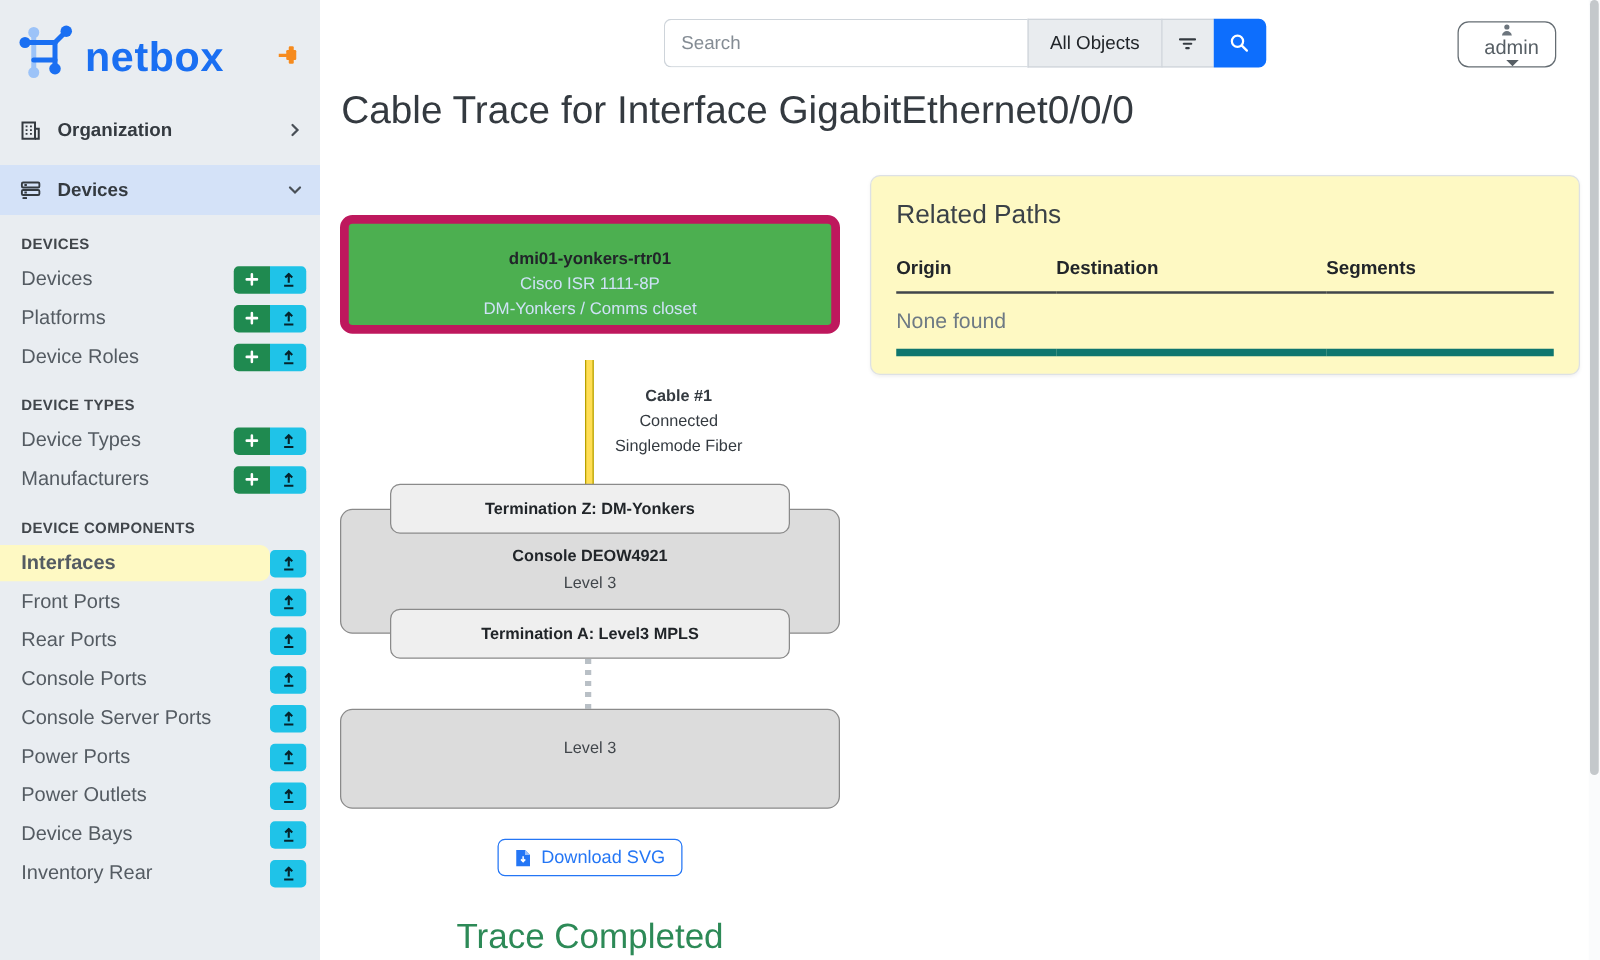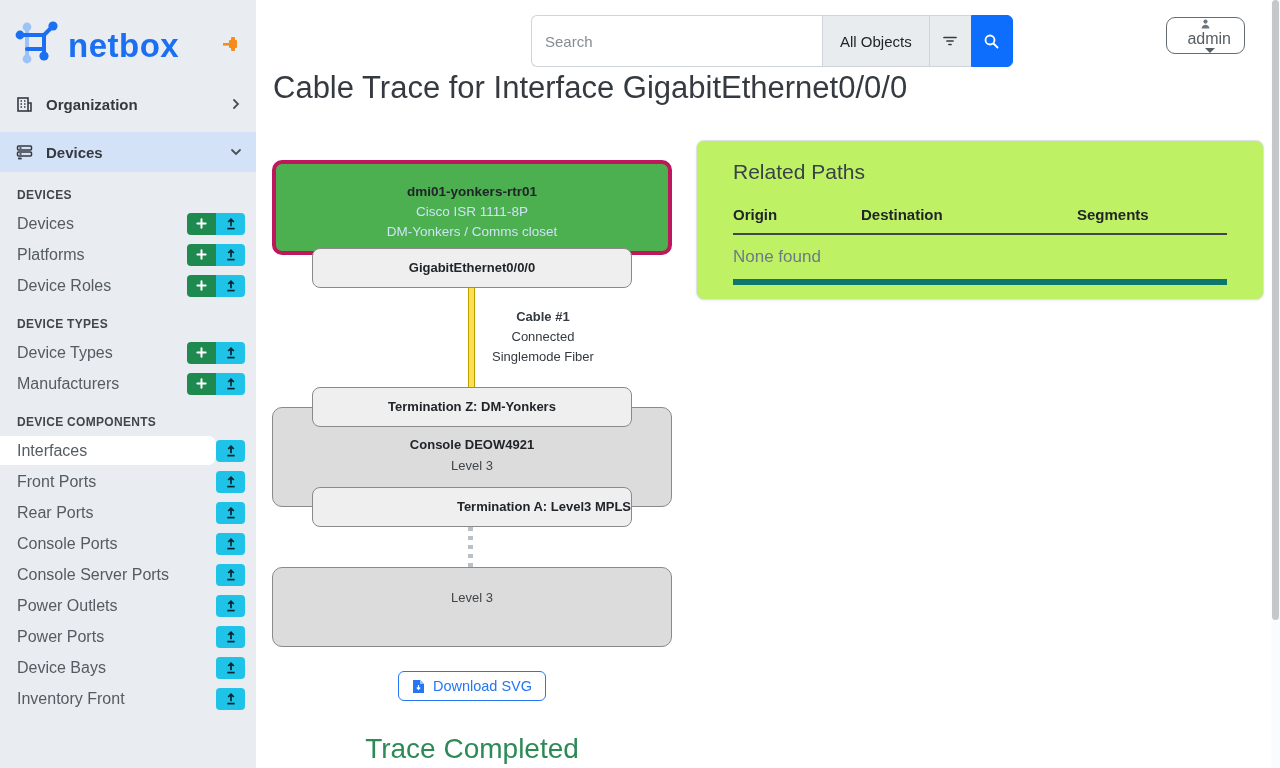--- a/index.html
+++ b/index.html
@@ -15,32 +15,32 @@
   .nav-group { display:flex; align-items:center; height:40px; padding:0 14px 0 16px;
     color:#343a40; font-weight:bold; font-size:15px; margin-top:8px; }
   .nav-group.active { background:#d4e2f8; }
   .nav-group .grp-icon { margin-right:13px; display:flex; }
   .nav-group .chev { margin-left:auto; display:flex; }
   .nav-section { margin:16px 0 6px; padding-left:17px; font-size:12px; font-weight:bold;
     color:#41464b; letter-spacing:.3px; }
   .nav-item { display:flex; align-items:center; height:31px; padding-right:11px; }
   .nav-link-label { flex:1; font-size:16px; color:#545b62; padding-left:17px;
     line-height:29px; height:29px; cursor:pointer; }
-  .nav-item.active .nav-link-label { background:#ffffff; border-radius:0 8px 8px 0; color:#4a5闻158; }
+  .nav-item.active .nav-link-label { background:#fef9c3; border-radius:0 8px 8px 0; color:#4a5闻158;font-weight:bold; }
   .row-btns { display:flex; }
   .btn-add { width:29px; height:22px; background:#1f8a50; border:none;
     border-radius:4px 0 0 4px; display:flex; align-items:center; justify-content:center; cursor:pointer; }
   .btn-import { width:29px; height:22px; background:#1fc3e8; border:none;
     border-radius:0 4px 4px 0; display:flex; align-items:center; justify-content:center; cursor:pointer; }
   .btn-import.solo { border-radius:4px; }
 
   
   .content { position:absolute; left:256px; top:0; width:1024px; height:768px; background:#fff; }
 
-  .search-group { position:absolute; left:275px; top:15px; display:flex; height:52px; }
+  .search-group { position:absolute; left:275px; top:15px; display:flex; height:39px; }
   .search-input { width:291px; border:1px solid #ced4da; border-right:none;
     border-radius:6px 0 0 6px; padding:0 13px; font-size:15px; color:#495057; outline:none; }
   .search-input::placeholder { color:#848c94; }
   .scope-btn { background:#e9ecef; border:1px solid #ced4da; border-right:none;
     padding:0 17px; font-size:15px; color:#212529; cursor:pointer; }
   .filter-btn { background:#e9ecef; border:1px solid #ced4da; border-right:none; width:42px;
     display:flex; align-items:center; justify-content:center; cursor:pointer; }
   .search-btn { background:#0d6efd; border:1px solid #0d6efd; width:42px;
     border-radius:0 6px 6px 0; display:flex; align-items:center; justify-content:center; cursor:pointer; }
 
@@ -49,29 +49,29 @@
     padding:0 13px; color:#565e64; font-size:16px; cursor:pointer;flex-direction:column; }
   .admin-btn .caret { width:0; height:0; border-left:5px solid transparent;
     border-right:5px solid transparent; border-top:5px solid #565e64; margin-left:9px; }
   .admin-btn .label { margin-left:7px; }
 
   .page-title { position:absolute; left:17px; top:70px; font-size:31px; font-weight:400; color:#343a40; }
 
   
   .trace { position:absolute; left:16px; top:160px; width:400px; height:512px; }
   .tbox { position:absolute; text-align:center; font-size:13px; color:#212529; }
-  .node-green { left:0; top:0; width:400px; height:95px; background:#4caf50;
-    border:4px solid #be185d; border-radius:10px; padding-top:18px; line-height:20px; z-index:1; }
+  .node-green { left:0; top:12px; width:400px; height:95px; background:#4caf50;
+    border:7px solid #be185d; border-radius:10px; padding-top:18px; line-height:20px; z-index:1; }
   .node-green .dev-name { font-weight:bold; color:#1e2б428; font-size:13.5px; }
   .node-green a { color:#cfe2f7; text-decoration:none; font-size:13.5px; cursor:pointer; display:block; }
   .sub-box { background:#efefef; border:1px solid #8a8a8a; border-radius:8px;
     width:320px; left:40px; height:40px; line-height:38px; font-weight:bold; z-index:3; }
   .iface-box { top:88px; }
   .termz-box { top:227px; }
-  .terma-box { top:327px;text-align:right; }
+  .terma-box { top:327px; }
   .big-gray { background:#dcdcdc; border:1px solid #8a8a8a; border-radius:10px;
     width:400px; left:0; z-index:2; line-height:21px; }
   .circuit-box { top:247px; height:100px; padding-top:26px; }
   .mpls-box { top:407px; height:80px; padding-top:19px; }
   .bold-line { font-weight:bold; }
   .sub-line { color:#41464b; }
   .cable-line { position:absolute; left:196px; top:128px; width:7px; height:100px;
     background:#ffde55; border-left:1px solid #b8a100; border-right:1px solid #b8a100; z-index:0; }
   .cable-labels { position:absolute; left:220px; top:147px; text-align:center;
     line-height:20px; font-size:13px; color:#343a40; z-index:4; }
@@ -80,22 +80,22 @@
 
   .dl-row { position:absolute; left:16px; top:671px; width:400px; text-align:center; }
   .dl-btn { display:inline-flex; align-items:center; gap:8px; background:#fff;
     border:1px solid #2476f5; color:#2476f5; border-radius:6px; padding:6px 13px;
     font-size:14.5px; cursor:pointer; }
   .trace-status { position:absolute; left:16px; top:733px; width:400px; text-align:center;
     font-size:28px; color:#2d8a57; }
 
   
   .card { position:absolute; left:440px; top:140px; width:568px; height:160px;
-    background:#bef264; border:1px solid #dde1e5; border-radius:8px;
-    box-shadow:0 1px 3px rgba(0,0,0,.06); padding:17px 36px; }
+    background:#fef9c3; border:1px solid #dde1e5; border-radius:8px;
+    box-shadow:0 1px 3px rgba(0,0,0,.06); padding:17px 20px; }
   .card-title { font-size:21px; font-weight:400; color:#3a4147; margin:2px 0 16px; }
   .paths-table { width:100%; border-collapse:collapse; }
   .paths-table th { text-align:left; font-size:15px; color:#212529; padding:6px 0 10px;
     border-bottom:2px solid #41464b; }
   .paths-table th:nth-child(1){ width:128px; }
   .paths-table th:nth-child(2){ width:216px; }
   .paths-table td { font-size:17px; color:#6e7a84; padding:12px 0;
     border-bottom:6px solid #0f766e; }
 
   
@@ -298,54 +298,54 @@
         <span class="row-btns">
           <button class="btn-import solo">
             <svg width="12" height="12" viewBox="0 0 12 12">
               <path d="M6 8.2V1.6M3.2 4L6 1.2 8.8 4" stroke="#05242c" stroke-width="1.7" fill="none"></path>
               <path d="M2.3 10.6h7.4" stroke="#05242c" stroke-width="1.7"></path>
             </svg>
           </button>
         </span>
       </div>
       <div class="nav-item">
+        <span class="nav-link-label">Power Ports</span>
+        <span class="row-btns">
+          <button class="btn-import solo">
+            <svg width="12" height="12" viewBox="0 0 12 12">
+              <path d="M6 8.2V1.6M3.2 4L6 1.2 8.8 4" stroke="#05242c" stroke-width="1.7" fill="none"></path>
+              <path d="M2.3 10.6h7.4" stroke="#05242c" stroke-width="1.7"></path>
+            </svg>
+          </button>
+        </span>
+      </div>
+      <div class="nav-item">
         <span class="nav-link-label">Power Outlets</span>
         <span class="row-btns">
           <button class="btn-import solo">
             <svg width="12" height="12" viewBox="0 0 12 12">
               <path d="M6 8.2V1.6M3.2 4L6 1.2 8.8 4" stroke="#05242c" stroke-width="1.7" fill="none"></path>
               <path d="M2.3 10.6h7.4" stroke="#05242c" stroke-width="1.7"></path>
             </svg>
           </button>
         </span>
       </div>
       <div class="nav-item">
-        <span class="nav-link-label">Power Ports</span>
-        <span class="row-btns">
-          <button class="btn-import solo">
-            <svg width="12" height="12" viewBox="0 0 12 12">
-              <path d="M6 8.2V1.6M3.2 4L6 1.2 8.8 4" stroke="#05242c" stroke-width="1.7" fill="none"></path>
-              <path d="M2.3 10.6h7.4" stroke="#05242c" stroke-width="1.7"></path>
-            </svg>
-          </button>
-        </span>
-      </div>
-      <div class="nav-item">
         <span class="nav-link-label">Device Bays</span>
         <span class="row-btns">
           <button class="btn-import solo">
             <svg width="12" height="12" viewBox="0 0 12 12">
               <path d="M6 8.2V1.6M3.2 4L6 1.2 8.8 4" stroke="#05242c" stroke-width="1.7" fill="none"></path>
               <path d="M2.3 10.6h7.4" stroke="#05242c" stroke-width="1.7"></path>
             </svg>
           </button>
         </span>
       </div>
       <div class="nav-item">
-        <span class="nav-link-label">Inventory Front</span>
+        <span class="nav-link-label">Inventory Rear</span>
         <span class="row-btns">
           <button class="btn-import solo">
             <svg width="12" height="12" viewBox="0 0 12 12">
               <path d="M6 8.2V1.6M3.2 4L6 1.2 8.8 4" stroke="#05242c" stroke-width="1.7" fill="none"></path>
               <path d="M2.3 10.6h7.4" stroke="#05242c" stroke-width="1.7"></path>
             </svg>
           </button>
         </span>
       </div>
     </div>
@@ -383,21 +383,20 @@
   <div class="trace">
     <div class="cable-line"></div>
     <div class="dash-line"></div>
 
     <div class="tbox node-green">
       <div class="dev-name">dmi01-yonkers-rtr01</div>
       <a>Cisco ISR 1111-8P</a>
       <a>DM-Yonkers / Comms closet</a>
     </div>
 
-    <div class="tbox sub-box iface-box">GigabitEthernet0/0/0</div>
 
     <div class="cable-labels">
       <div class="bold-line">Cable #1</div>
       <div>Connected</div>
       <div>Singlemode Fiber</div>
     </div>
 
     <div class="tbox sub-box termz-box">Termination Z: DM-Yonkers</div>
 
     <div class="tbox big-gray circuit-box">

